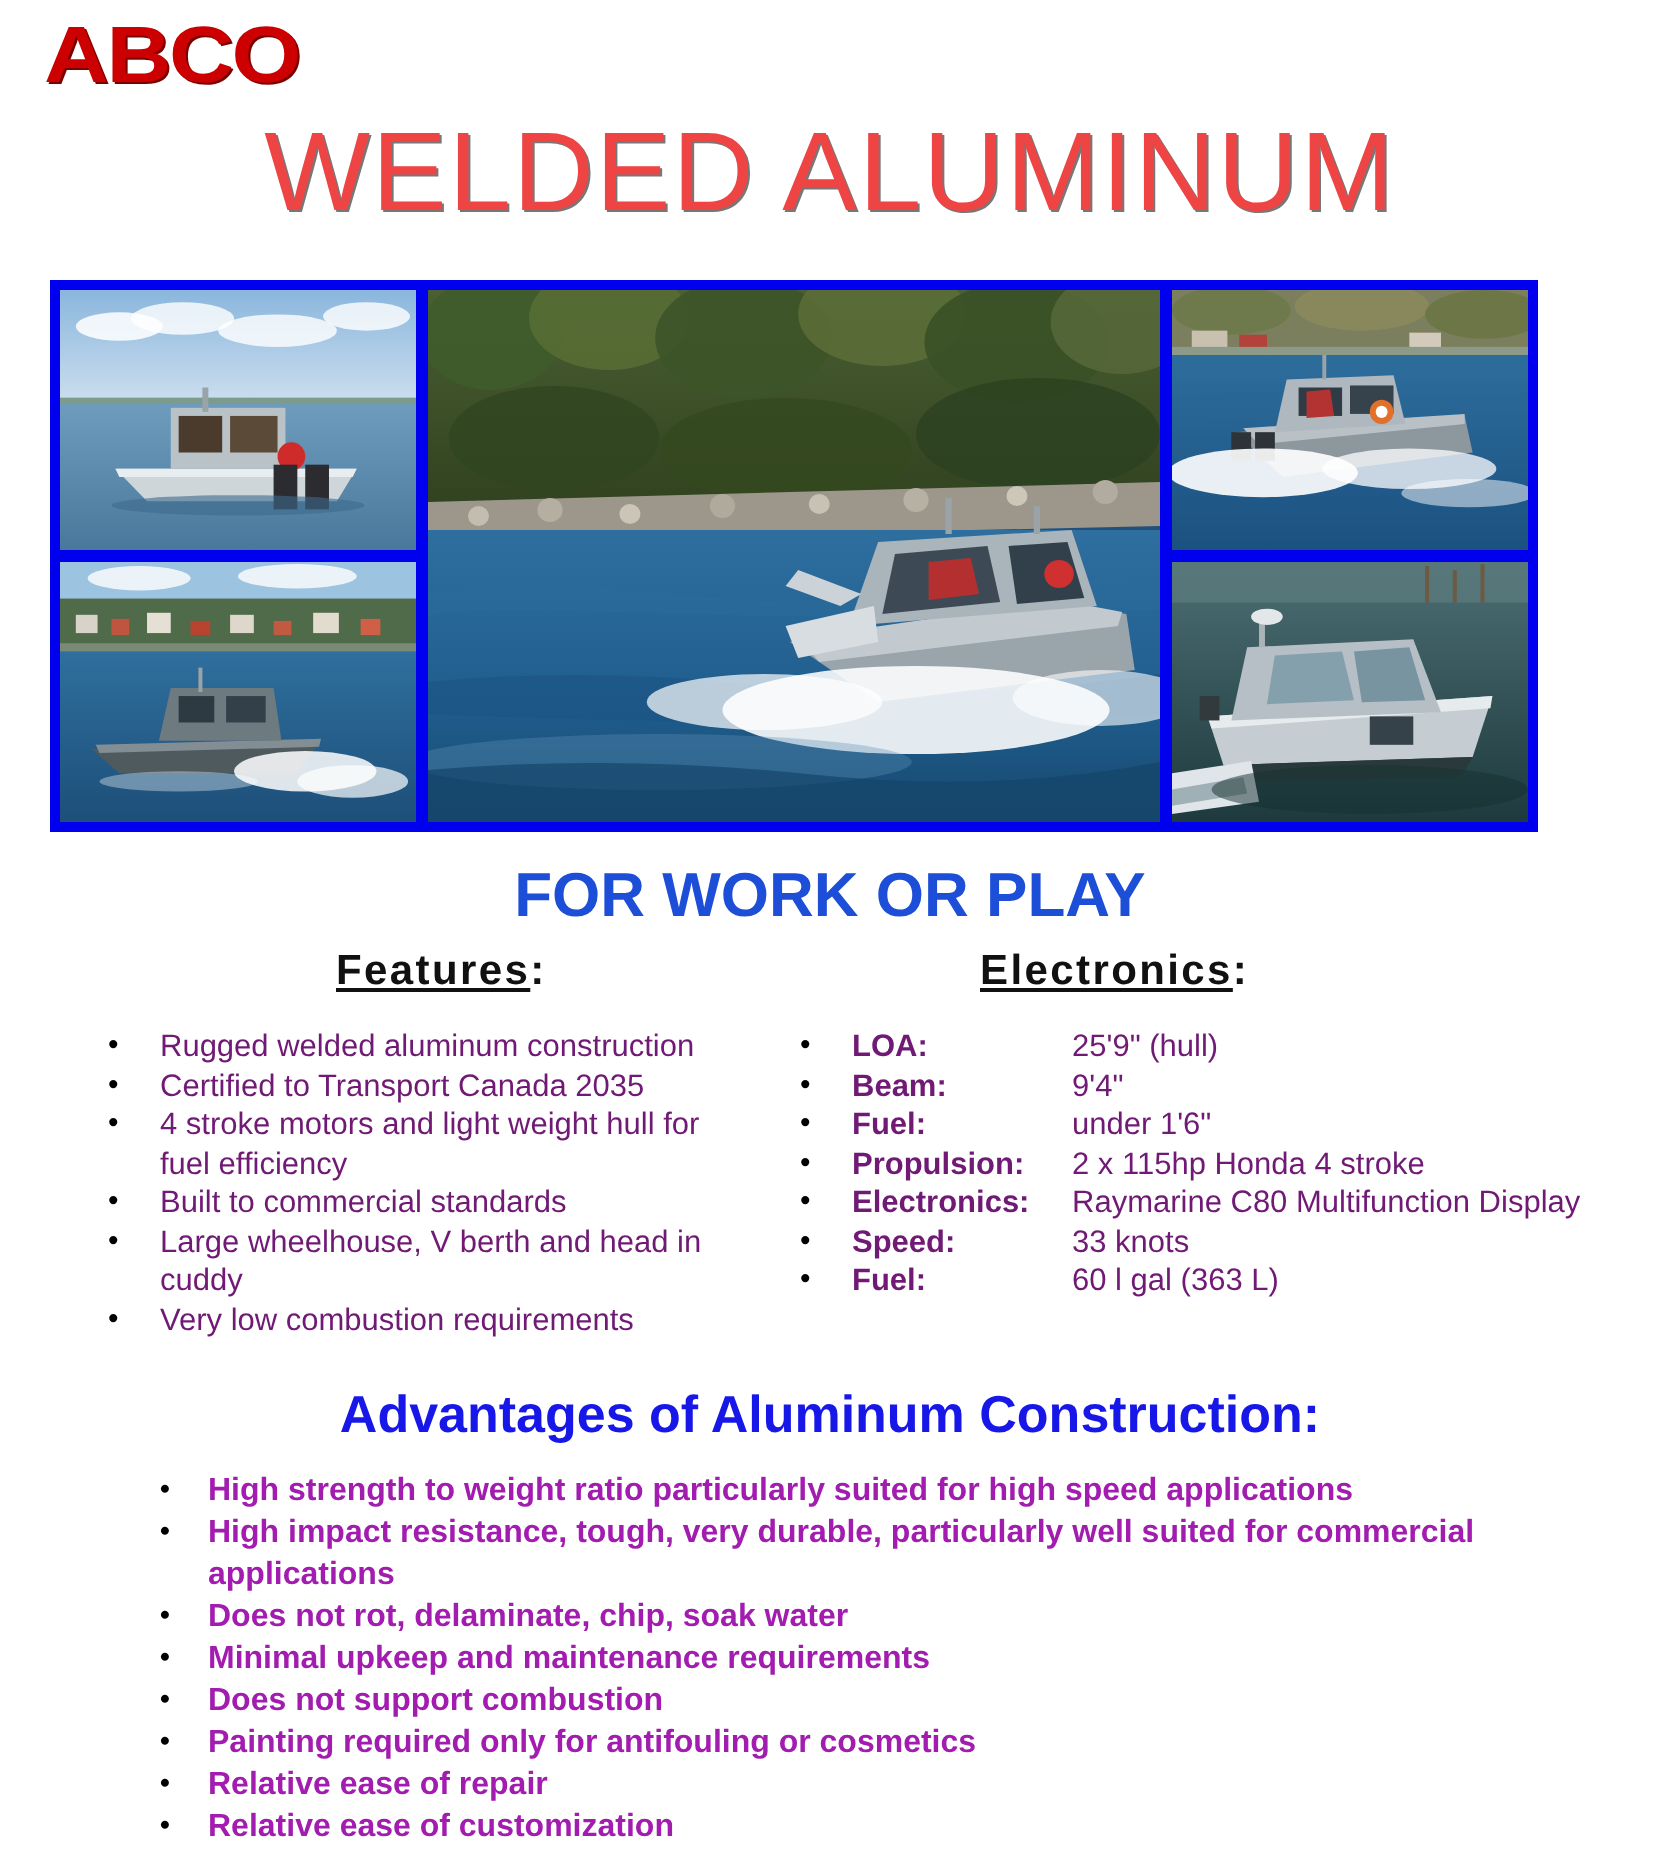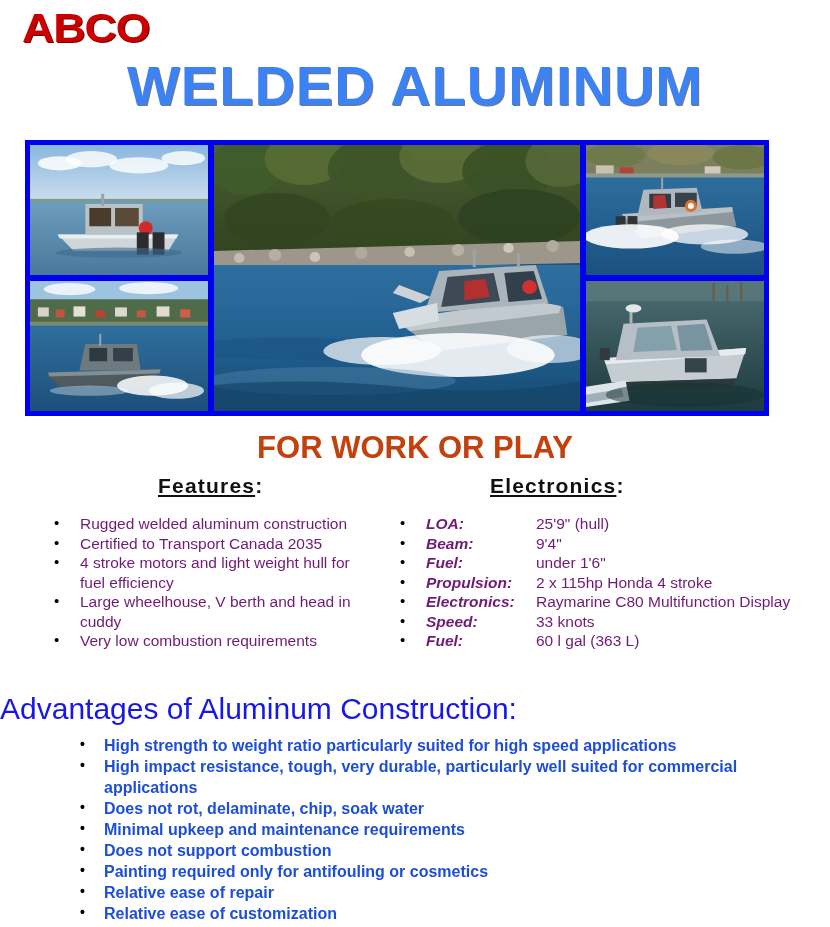--- a/index.html
+++ b/index.html
@@ -35,23 +35,23 @@
 
   
   .main-title {
     position: absolute;
     left: 0;
     top: 57px;
     width: 830px;
     text-align: center;
     font-family: "Liberation Sans", sans-serif;
     font-size: 56px;
-    font-weight: bold;
+    font-weight: normal;
     letter-spacing: 1px;
-    color: #3b82f6;
+    color: #ef4444;
     text-shadow: 1px 1px 0 #777;
     line-height: 1.05;
   }
 
   
   .collage {
     position: absolute;
     left: 25px;
     top: 140px;
     width: 744px;
@@ -90,42 +90,42 @@
 
   
   .work-play {
     position: absolute;
     left: 0;
     top: 430px;
     width: 830px;
     text-align: center;
     font-size: 31px;
     font-weight: bold;
-    color: #c2410c;
+    color: #1d4ed8;
     letter-spacing: 0px;
     font-family: "Liberation Sans", sans-serif;
   }
 
   .headrow {
     position: absolute;
     top: 474px;
     left: 0;
     width: 830px;
     height: 26px;
   }
   .sub-head {
     position: absolute;
     font-family: "Liberation Sans", sans-serif;
     font-size: 21px;
     font-weight: bold;
     color: #111;
     letter-spacing: 1.2px;
   }
   .sub-head .u { text-decoration: underline; }
-  #features-heading { left: 158px; }
+  #features-heading { left: 168px; }
   #particulars-heading { left: 490px; }
 
   
   .features-list {
     position: absolute;
     left: 46px;
     top: 514px;
     width: 330px;
   }
   .particulars-list {
@@ -154,47 +154,47 @@
     left: 8px;
     top: -1px;
     font-size: 15px;
     color: #000;
   }
   .particulars-list li { display: flex; }
   .p-label {
     font-weight: bold;
     width: 110px;
     flex: none;
-    font-style: italic;
   }
   .p-value { flex: 1 1 auto; }
 
   
   .adv-title {
     position: absolute;
     left: 0;
     top: 692px;
     width: 830px;
-    font-size: 30px;
-    font-weight: normal;
+    text-align: center;
+    font-size: 26px;
+    font-weight: bold;
     color: #1717e8;
     font-family: "Liberation Sans", sans-serif;
   }
   .adv-list {
     position: absolute;
     left: 66px;
     top: 735px;
     width: 710px;
   }
   .adv-list ul.bl > li {
     font-size: 16px;
     line-height: 21px;
     font-weight: 600;
     padding-left: 38px;
-    color: #1d4ed8;
+    color: #a21caf;
   }
   .adv-list ul.bl > li::before {
     left: 14px;
     font-size: 14px;
   }
 </style>
 </head>
 <body>
 
 <div class="logo">
@@ -405,20 +405,21 @@
 <div class="headrow">
   <div class="sub-head" id="features-heading"><span class="u">Features</span><span>:</span></div>
   <div class="sub-head" id="particulars-heading"><span class="u">Electronics</span><span>:</span></div>
 </div>
 
 <div class="features-list">
   <ul class="bl">
     <li>Rugged welded aluminum construction</li>
     <li>Certified to Transport Canada 2035</li>
     <li> 4 stroke motors and light weight hull for fuel efficiency</li>
+    <li>Built to commercial standards</li>
     <li>Large wheelhouse, V berth and head in cuddy</li>
     <li>Very low combustion requirements</li>
   </ul>
 </div>
 
 <div class="particulars-list">
   <ul class="bl">
     <li>
       <span class="p-label">LOA:</span>
       <span class="p-value">25'9" (hull)</span>

